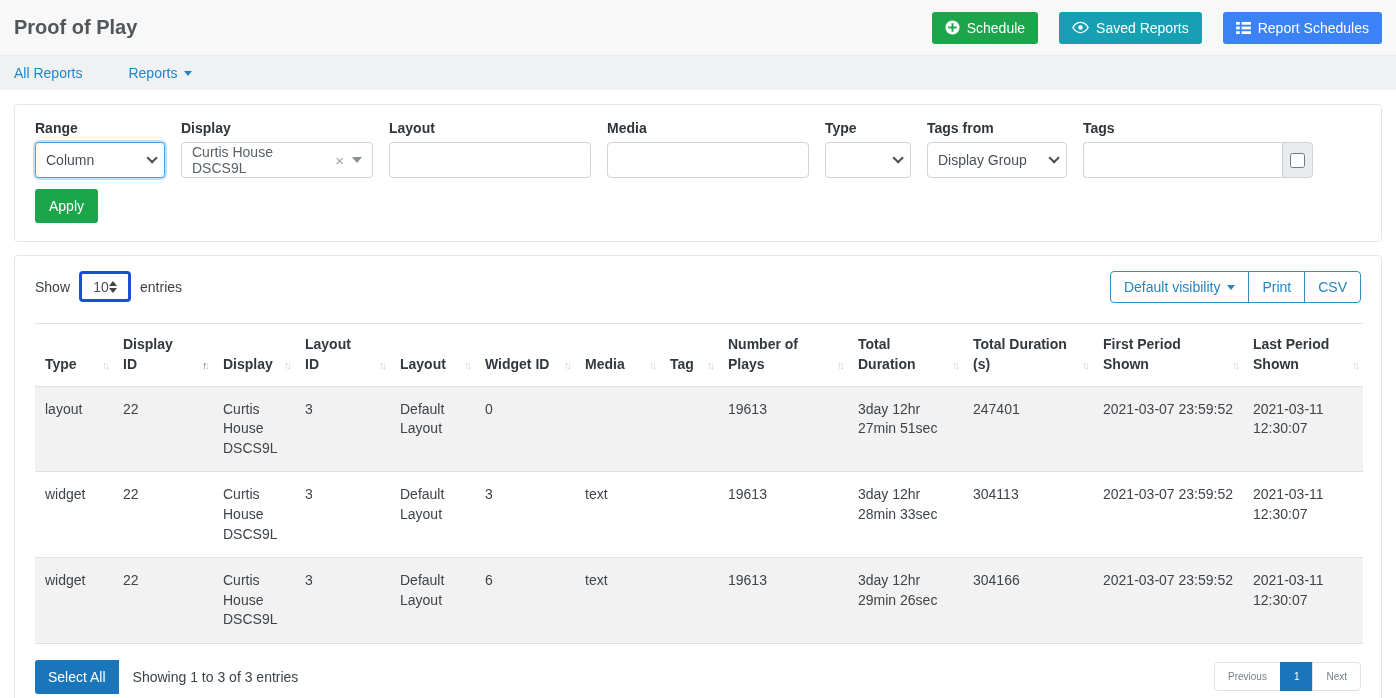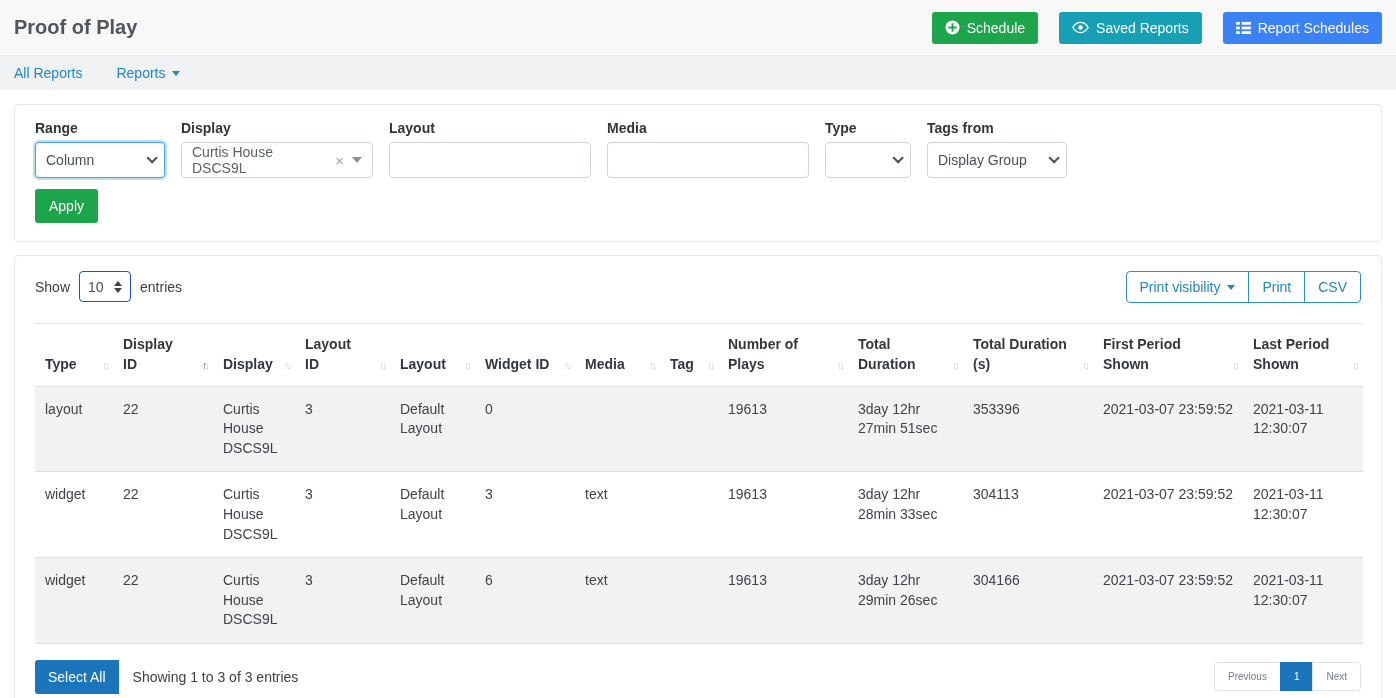--- a/index.html
+++ b/index.html
@@ -24,21 +24,21 @@
     display: inline-flex; align-items: center; gap: 7px;
     border: none; border-radius: 3px; color: #fff;
     font-size: 14px; padding: 8px 13px; cursor: pointer;
     font-family: inherit;
   }
   .hbtn svg { display: block; }
 
   
   .nav-bar {
     height: 34px; background: #eff1f3;
-    display: flex; align-items: center; gap: 34px; padding: 0 14px;
+    display: flex; align-items: center; gap: 46px; padding: 0 14px;
   }
   .nav-link { color: #1e87c8; text-decoration: none; cursor: pointer; display: inline-flex; align-items: center; gap: 6px; }
   .caret-down {
     width: 0; height: 0; border-left: 4px solid transparent;
     border-right: 4px solid transparent; border-top: 5px solid #1e87c8;
     display: inline-block;
   }
 
   
   .content { padding: 14px; }
@@ -83,22 +83,22 @@
   .btn-apply {
     margin-top: 11px; border: none; border-radius: 3px; color: #fff;
     font-size: 14px; padding: 9px 14px; cursor: pointer; font-family: inherit;
   }
 
   
   .table-panel { padding: 15px 20px 18px 20px; }
   .controls-row { display: flex; justify-content: space-between; align-items: flex-start; margin-bottom: 20px; }
   .show-entries { display: flex; align-items: center; gap: 9px; color: #3c4348; }
   .entries-select {
-    width: 52px; height: 31px; border: 1px solid #1d4ed8; border-radius: 4px;
-    display: flex; align-items: center; justify-content: space-between;
+    width: 52px; height: 31px; border: 3px solid #1d4ed8; border-radius: 4px;
+    display: flex; align-items: center; justify-content: center;
     padding: 0 8px; color: #495057; cursor: pointer; background:#fff;
   }
   .updown { display: flex; flex-direction: column; line-height: 4px; }
   .tri-up { width:0;height:0;border-left:4px solid transparent;border-right:4px solid transparent;border-bottom:5px solid #444; margin-bottom:2px;}
   .tri-dn { width:0;height:0;border-left:4px solid transparent;border-right:4px solid transparent;border-top:5px solid #444; }
   .btn-group { display: flex; }
   .obtn {
     background: #fff; border: 1px solid #2e8fc0; color: #2586c2;
     font-size: 14px; padding: 7px 13px; cursor: pointer; font-family: inherit;
     margin-left: -1px; display: inline-flex; align-items: center; gap: 7px;
@@ -238,40 +238,49 @@
           <span class="chev"></span>
         </div>
       </div>
       <div class="field" style="width:140px">
         <label>Tags from</label>
         <div class="ctrl">
           <span>Display Group</span>
           <span class="chev"></span>
         </div>
       </div>
+      <div class="field" style="width:230px">
+        <label>Tags</label>
+        <div class="input-group">
+          <input class="text-input" value="" style="">
+          <span class="input-addon">
+            <input type="checkbox" style="">
+          </span>
+        </div>
+      </div>
     </div>
     <button class="btn-apply" style="background:#1ca54b">Apply</button>
   </div>
 
   <div class="panel table-panel">
     <div class="controls-row">
       <div class="show-entries">
         <span>Show</span>
         <span class="entries-select">
           <span>10</span>
           <span class="updown">
               <span class="tri-up"></span>
               <span class="tri-dn"></span>
             </span>
         </span>
         <span>entries</span>
       </div>
       <div class="btn-group">
         <button class="obtn">
-          <span>Print visibility</span>
+          <span>Default visibility</span>
           <span class="caret-down-blue"></span>
         </button>
         <button class="obtn">Print</button>
         <button class="obtn">CSV</button>
       </div>
     </div>
 
     <table class="report">
       <colgroup id="cols">
           <col style="width: 78px;">
@@ -310,21 +319,21 @@
             <td>layout</td>
             <td>22</td>
             <td>Curtis House DSCS9L</td>
             <td>3</td>
             <td>Default Layout</td>
             <td>0</td>
             <td></td>
             <td></td>
             <td>19613</td>
             <td>3day 12hr 27min 51sec</td>
-            <td>353396</td>
+            <td>247401</td>
             <td>2021-03-07 23:59:52</td>
             <td>2021-03-11 12:30:07</td>
           </tr>
           <tr>
             <td>widget</td>
             <td>22</td>
             <td>Curtis House DSCS9L</td>
             <td>3</td>
             <td>Default Layout</td>
             <td>3</td>

